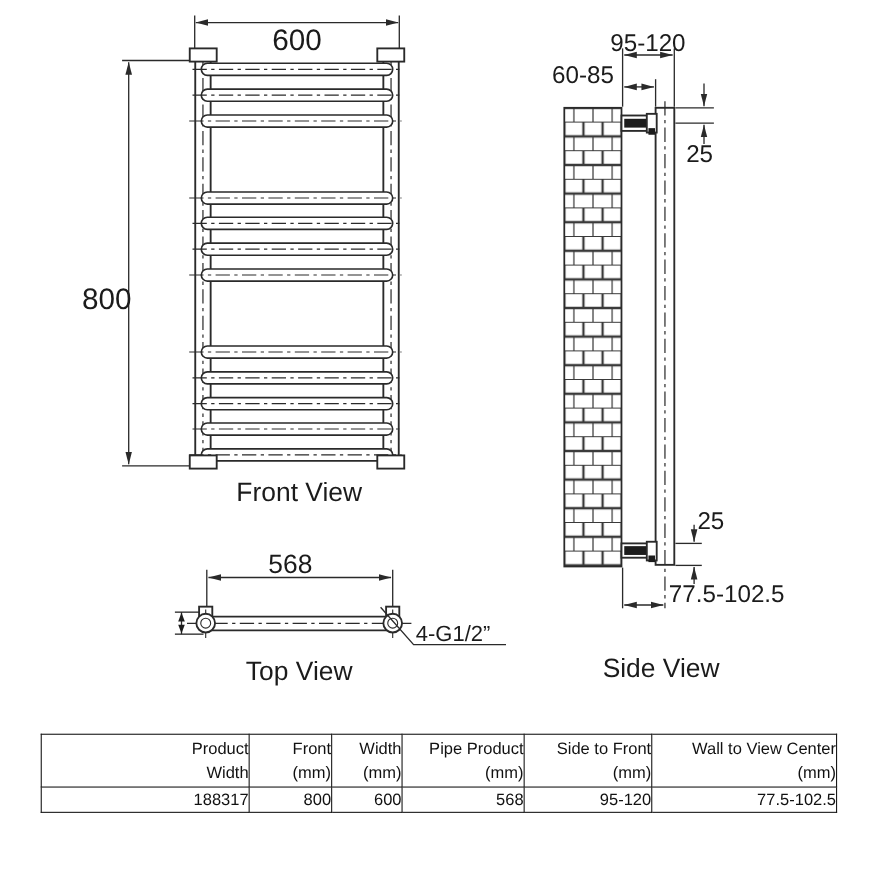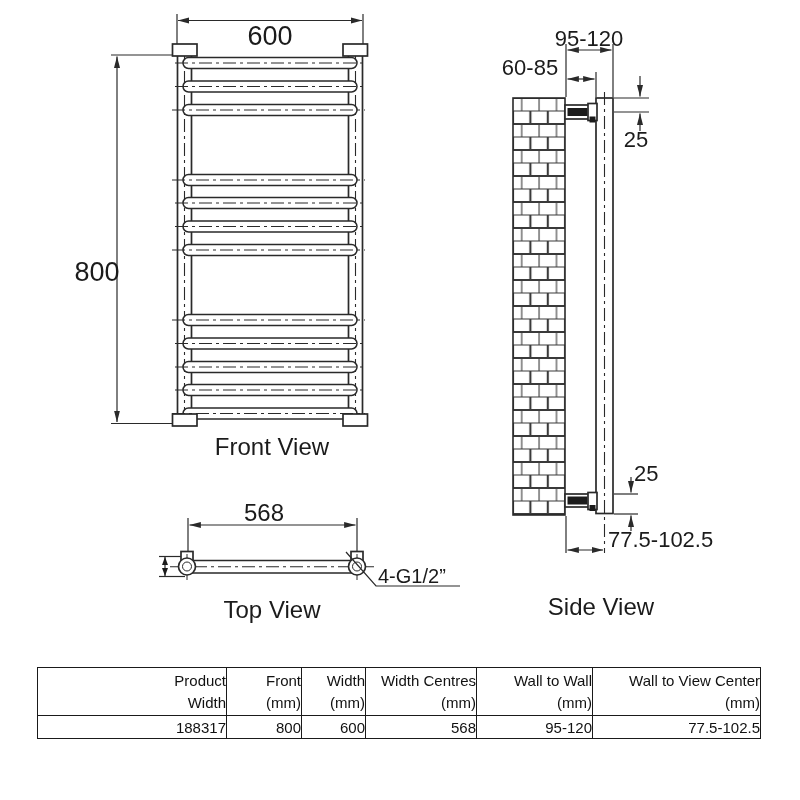--- a/index.html
+++ b/index.html
@@ -244,25 +244,25 @@
       </th>
       <th>
         <div>Front</div>
         <div>(mm)</div>
       </th>
       <th>
         <div>Width</div>
         <div>(mm)</div>
       </th>
       <th>
-        <div>Width Centres</div>
-        <div>(mm)</div>
-      </th>
-      <th>
-        <div>Wall to Wall</div>
+        <div>Pipe Product</div>
+        <div>(mm)</div>
+      </th>
+      <th>
+        <div>Side to Front</div>
         <div>(mm)</div>
       </th>
       <th>
         <div>Wall to View Center</div>
         <div>(mm)</div>
       </th>
     </tr>
   </thead>
   <tbody>
     <tr>

